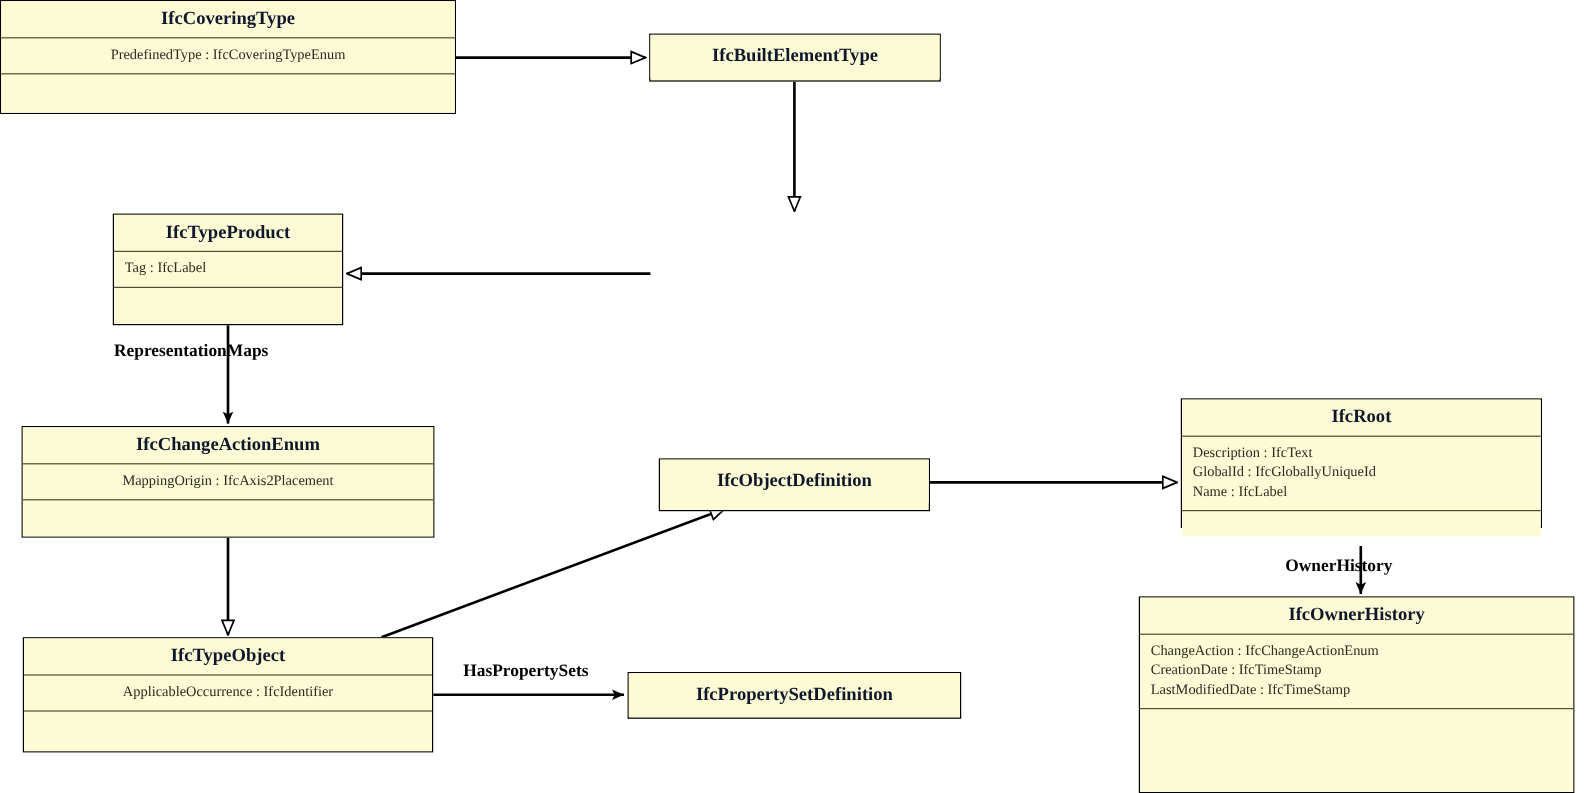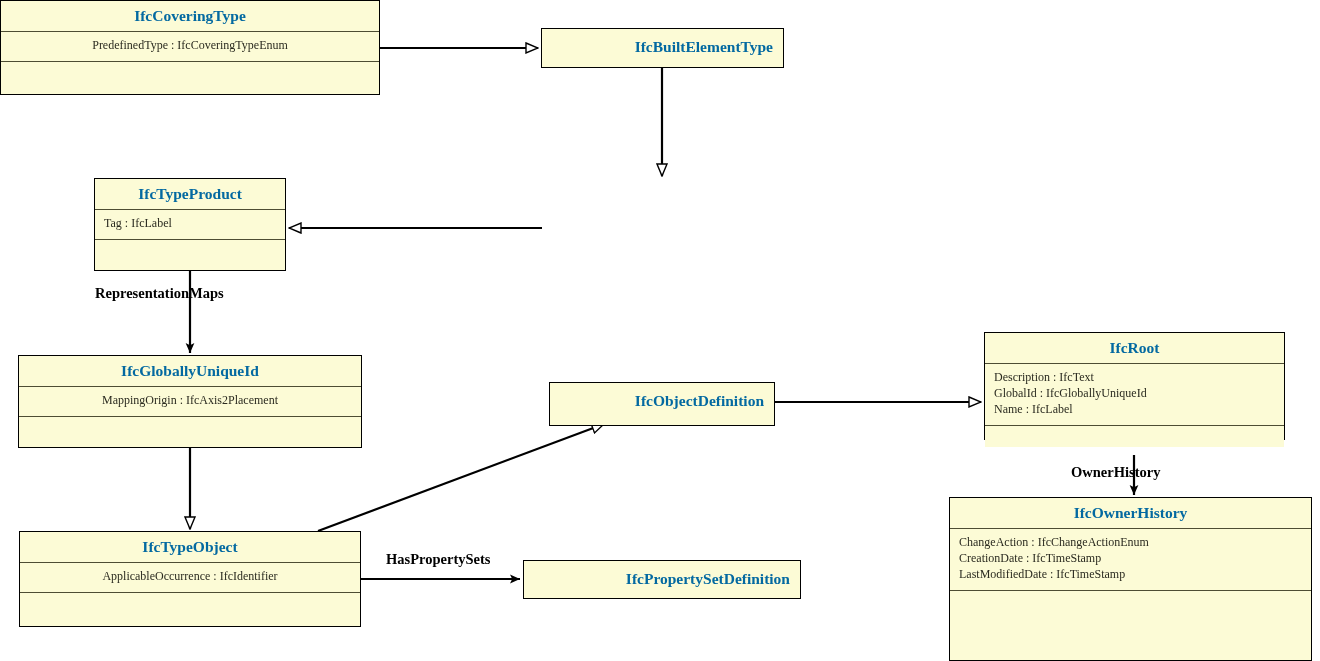--- a/index.html
+++ b/index.html
@@ -33,21 +33,21 @@
     flex-direction: column;
   }
   .compartment {
     box-sizing: border-box;
     background: #fcfbd6;
   }
   .compartment.title {
     text-align: center;
     font-weight: bold;
     font-size: 15.5px;
-    color: #0369a1;
+    color: #0f172a;
     padding: 6px 8px 7px 8px;
     line-height: 1.12;
   }
   .compartment.attrs {
     border-top: 1.6px solid #4d4d33;
     padding: 6px 9px 7px 9px;
     font-size: 12px;
     color: #2b2b20;
     line-height: 1.32;
     text-align: left;
@@ -67,21 +67,20 @@
     position: absolute;
     font-family: "Liberation Serif", "DejaVu Serif", serif;
     font-weight: bold;
     font-size: 14.5px;
     color: #000000;
     white-space: nowrap;
     background: transparent;
   }
   .single-box .compartment.title {
     padding: 9px 10px 10px 10px;
-    text-align: right;
   }
 </style>
 </head>
 <body>
 
 <div id="diagram">
 
   <svg class="edges" viewBox="0 0 1320 661" xmlns="http://www.w3.org/2000/svg">
     <defs>
       <marker id="hollowTri" markerWidth="14" markerHeight="12" refX="13" refY="6" orient="auto" markerUnits="userSpaceOnUse">
@@ -144,21 +143,21 @@
   <div class="uml-class" style="left:94px; top:178px; width:192px; height:93px;">
     <div class="compartment title">IfcTypeProduct</div>
     <div class="compartment attrs">
       <div class="attr-line">Tag : IfcLabel</div>
     </div>
     <div class="compartment ops"></div>
   </div>
 
 
   <div class="uml-class" style="left:18px; top:355px; width:344px; height:93px;">
-    <div class="compartment title">IfcGloballyUniqueId</div>
+    <div class="compartment title">IfcChangeActionEnum</div>
     <div class="compartment attrs centered">
       <div class="attr-line">MappingOrigin : IfcAxis2Placement</div>
     </div>
     <div class="compartment ops"></div>
   </div>
 
   <div class="uml-class single-box" style="left:549px; top:382px; width:226px; height:44px;">
     <div class="compartment title">IfcObjectDefinition</div>
   </div>
 

